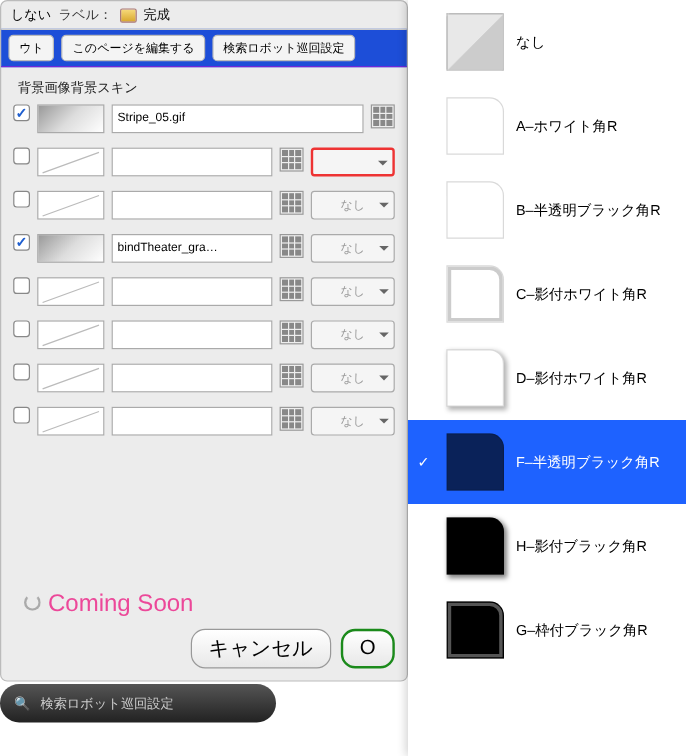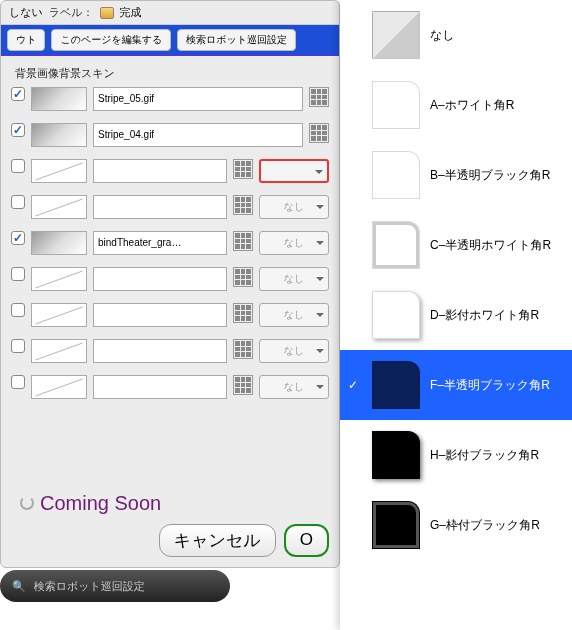--- a/index.html
+++ b/index.html
@@ -43,21 +43,21 @@
 .dd-thumb.white-r { background: #fff; border-radius: 0 12px 0 0; }
 .dd-thumb.white-r.trans { background: rgba(255,255,255,0.7); }
 .dd-thumb.white-r.frame { box-shadow: inset 0 0 0 3px #ccc; }
 .dd-thumb.white-r.shadow { box-shadow: 2px 2px 4px rgba(0,0,0,0.3); }
 .dd-thumb.black-r { background: #000; border-radius: 0 12px 0 0; }
 .dd-thumb.black-r.trans { background: rgba(0,0,0,0.65); }
 .dd-thumb.black-r.frame { box-shadow: inset 0 0 0 3px #555; }
 .dd-thumb.black-r.shadow { box-shadow: 2px 2px 4px rgba(0,0,0,0.5); }
 .dd-label { font-size: 12px; }
 
-.coming { position: absolute; left: 20px; top: 492px; font-size: 20px; color: #701a75; font-family: serif; }
+.coming { position: absolute; left: 20px; top: 492px; font-size: 20px; color: #ec4899; font-family: serif; }
 .coming .ring { display: inline-block; width: 14px; height: 14px; border: 2px solid #aaa; border-radius: 50%; border-top-color: transparent; margin-right: 6px; }
 
 .edit-bar { position: absolute; left: 0; top: 570px; width: 230px; height: 32px; background: linear-gradient(#555,#222); border-radius: 16px; display: flex; align-items: center; padding: 0 12px; color: #ccc; font-size: 11px; }
 .edit-bar .mag { margin-right: 8px; }
 </style>
 </head>
 <body>
 
 <div class="dialog">
   <div class="label-row">
@@ -86,36 +86,20 @@
           <i></i>
           <i></i>
           <i></i>
           <i></i>
           <i></i>
           <i></i>
           <i></i>
         </div>
       </div>
       <div class="bg-row">
-        <div class="chk on"></div>
-        <div class="swatch"></div>
-        <div class="fname">Stripe_04.gif</div>
-        <div class="grid-icon">
-          <i></i>
-          <i></i>
-          <i></i>
-          <i></i>
-          <i></i>
-          <i></i>
-          <i></i>
-          <i></i>
-          <i></i>
-        </div>
-      </div>
-      <div class="bg-row">
         <div class="chk"></div>
         <div class="swatch empty"></div>
         <div class="fname"></div>
         <div class="grid-icon">
           <i></i>
           <i></i>
           <i></i>
           <i></i>
           <i></i>
           <i></i>
@@ -246,21 +230,21 @@
       <div class="dd-label">A–ホワイト角R</div>
     </div>
     <div class="dd-item">
       <div class="check"></div>
       <div class="dd-thumb white-r trans"></div>
       <div class="dd-label">B–半透明ブラック角R</div>
     </div>
     <div class="dd-item">
       <div class="check"></div>
       <div class="dd-thumb white-r frame"></div>
-      <div class="dd-label">C–半透明ホワイト角R</div>
+      <div class="dd-label">C–影付ホワイト角R</div>
     </div>
     <div class="dd-item">
       <div class="check"></div>
       <div class="dd-thumb white-r shadow"></div>
       <div class="dd-label">D–影付ホワイト角R</div>
     </div>
     <div class="dd-item sel">
       <div class="check">✓</div>
       <div class="dd-thumb black-r trans"></div>
       <div class="dd-label">F–半透明ブラック角R</div>

